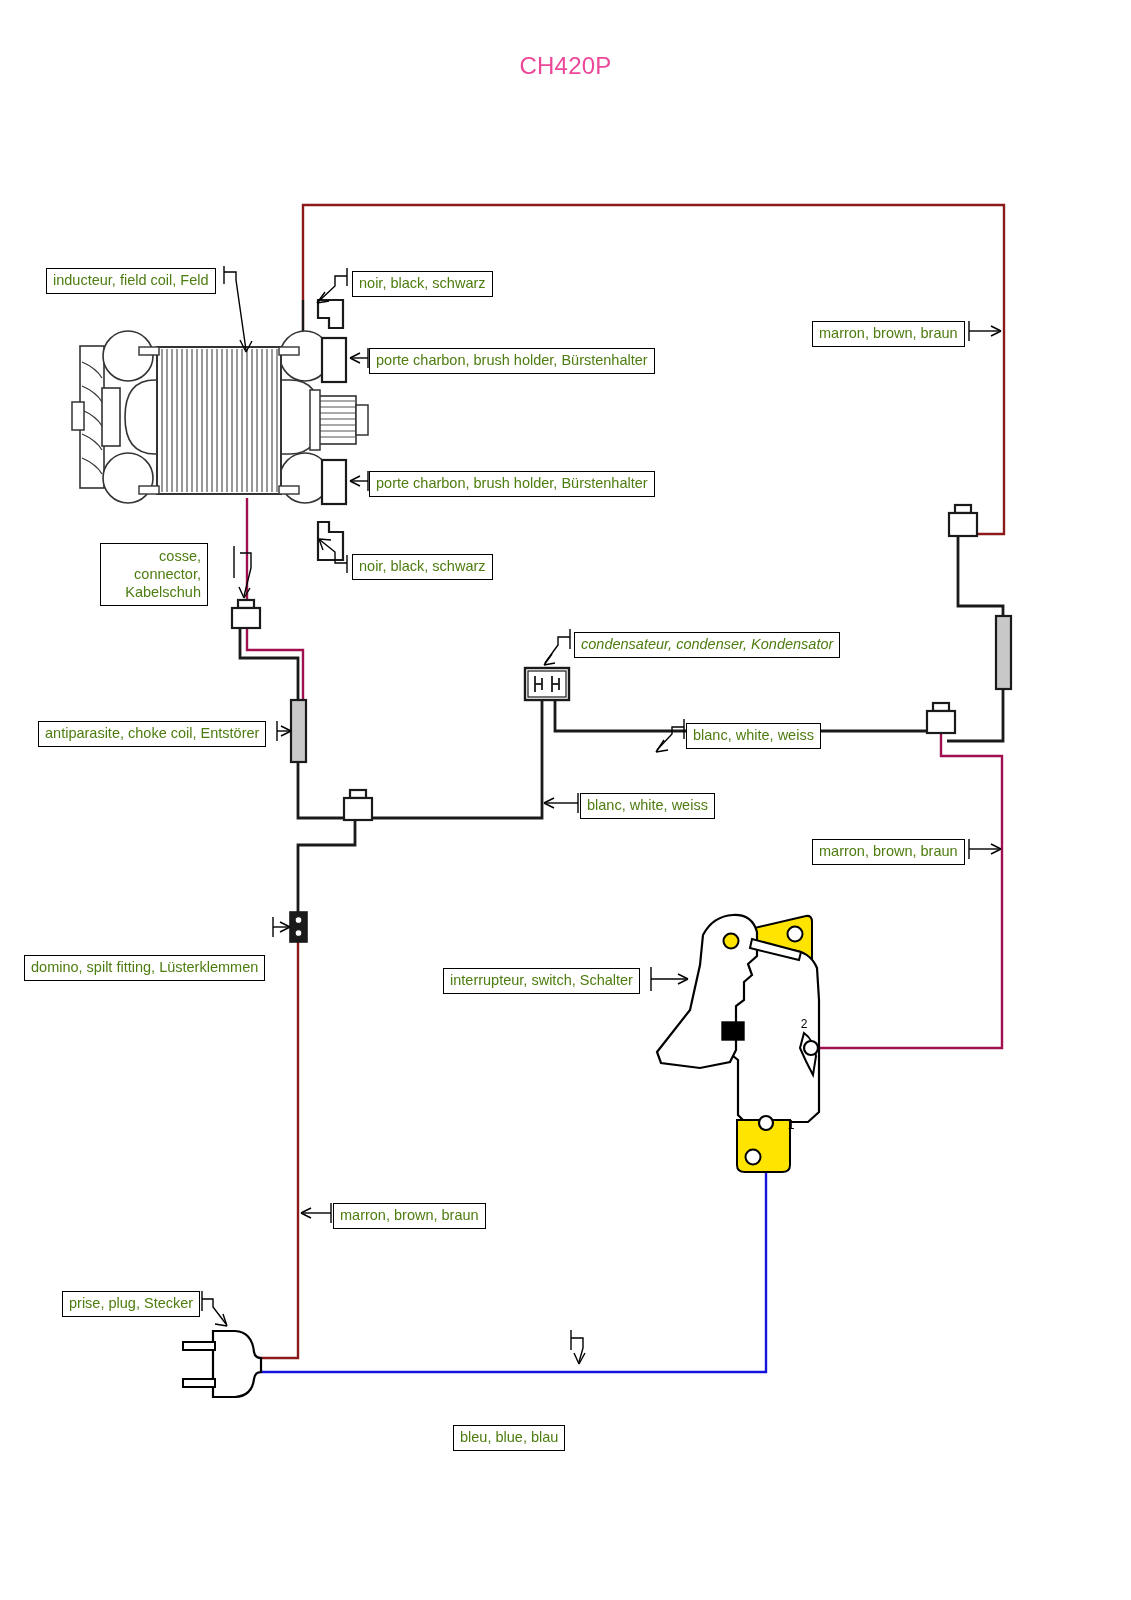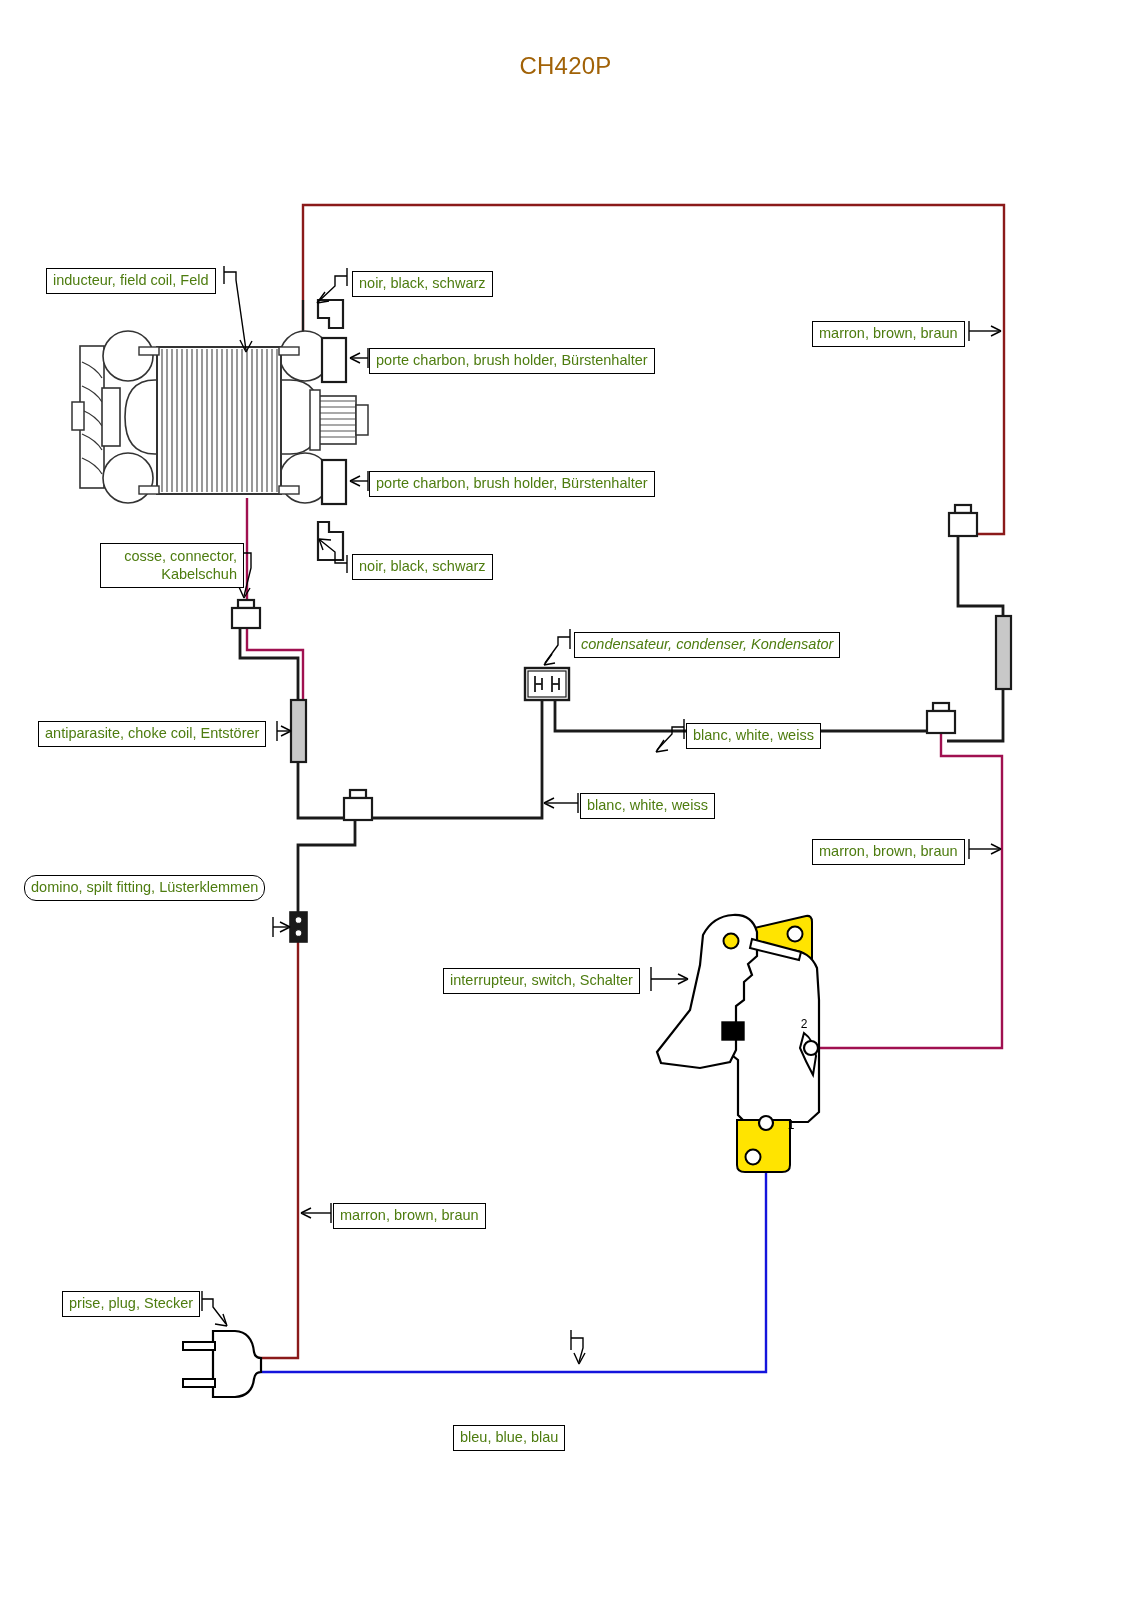--- a/index.html
+++ b/index.html
@@ -24,21 +24,21 @@
     width: 1131px;
     height: 1600px;
   }
   .title {
     position: absolute;
     left: 0;
     top: 52px;
     width: 1131px;
     text-align: center;
     font-size: 24px;
-    color: #a16207;
+    color: #ec4899;
     letter-spacing: 0.2px;
   }
   
   .lbl {
     position: absolute;
     border: 1.3px solid #000;
     background: #ffffff;
     font-size: 14.5px;
     line-height: 17px;
     color: #4d7c0f;
@@ -369,40 +369,40 @@
   <div class="lbl" style="left:46px; top:268px;">inducteur, field coil, Feld</div>
 
   <div class="lbl" style="left:352px; top:271px;">noir, black, schwarz</div>
 
   <div class="lbl" style="left:369px; top:348px;">porte charbon, brush holder, Bürstenhalter</div>
 
   <div class="lbl" style="left:369px; top:471px;">porte charbon, brush holder, Bürstenhalter</div>
 
   <div class="lbl" style="left:352px; top:554px;">noir, black, schwarz</div>
 
-  <div class="lbl two-line" style="left:100px; top:543px; width:144px;">
+  <div class="lbl two-line" style="left:100px; top:543px; width:108px;">
     <span>cosse, connector,</span><br>
     <span>Kabelschuh</span>
   </div>
 
   <div class="lbl" style="left:38px; top:721px;text-align:center;">antiparasite, choke coil, Entstörer</div>
 
   <div class="lbl" style="left:574px; top:632px;font-style:italic;">condensateur, condenser, Kondensator</div>
 
   <div class="lbl" style="left:686px; top:723px;">blanc, white, weiss</div>
 
   <div class="lbl" style="left:580px; top:793px;">blanc, white, weiss</div>
 
   <div class="lbl" style="left:812px; top:321px;">marron, brown, braun</div>
 
   <div class="lbl" style="left:812px; top:839px;">marron, brown, braun</div>
 
   <div class="lbl" style="left:333px; top:1203px;">marron, brown, braun</div>
 
-  <div class="lbl" style="left:24px; top:875px;border-radius:12px;">domino, spilt fitting, Lüsterklemmen</div>
+  <div class="lbl" style="left:24px; top:955px;">domino, spilt fitting, Lüsterklemmen</div>
 
   <div class="lbl" style="left:443px; top:968px;text-align:center;">interrupteur, switch, Schalter</div>
 
   <div class="lbl" style="left:62px; top:1291px;">prise, plug, Stecker</div>
 
   <div class="lbl" style="left:453px; top:1378px;margin-top:47px;">bleu, blue, blau</div>
 
 </div>
 
 </body></html>

